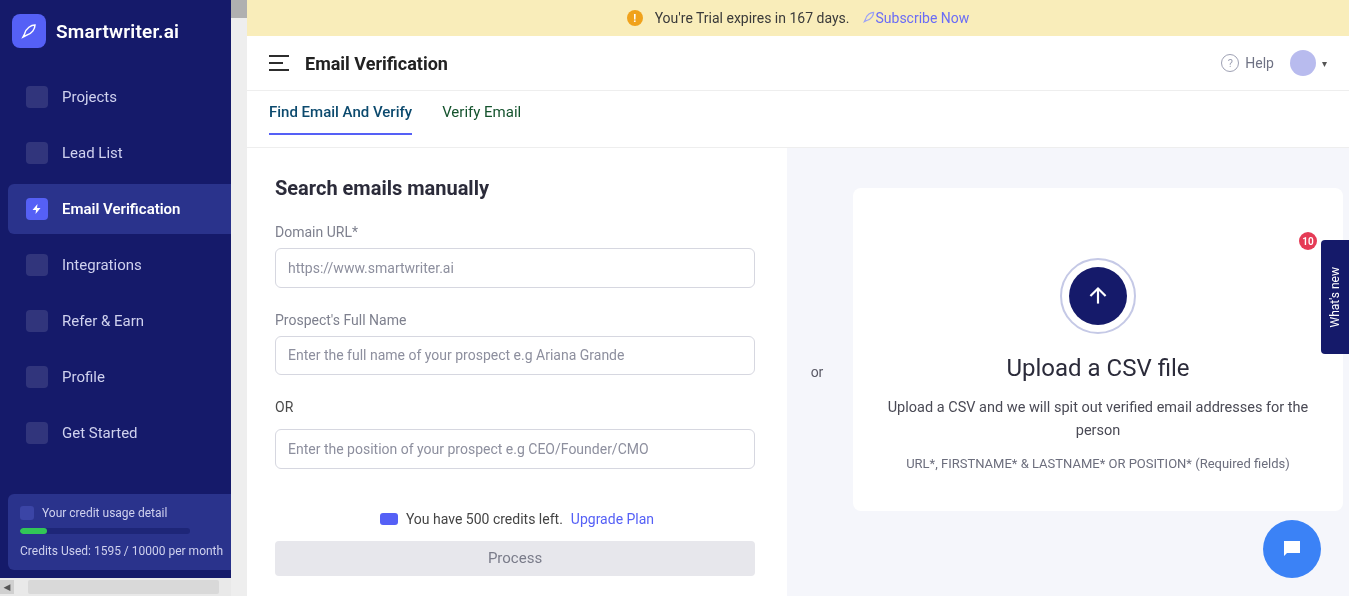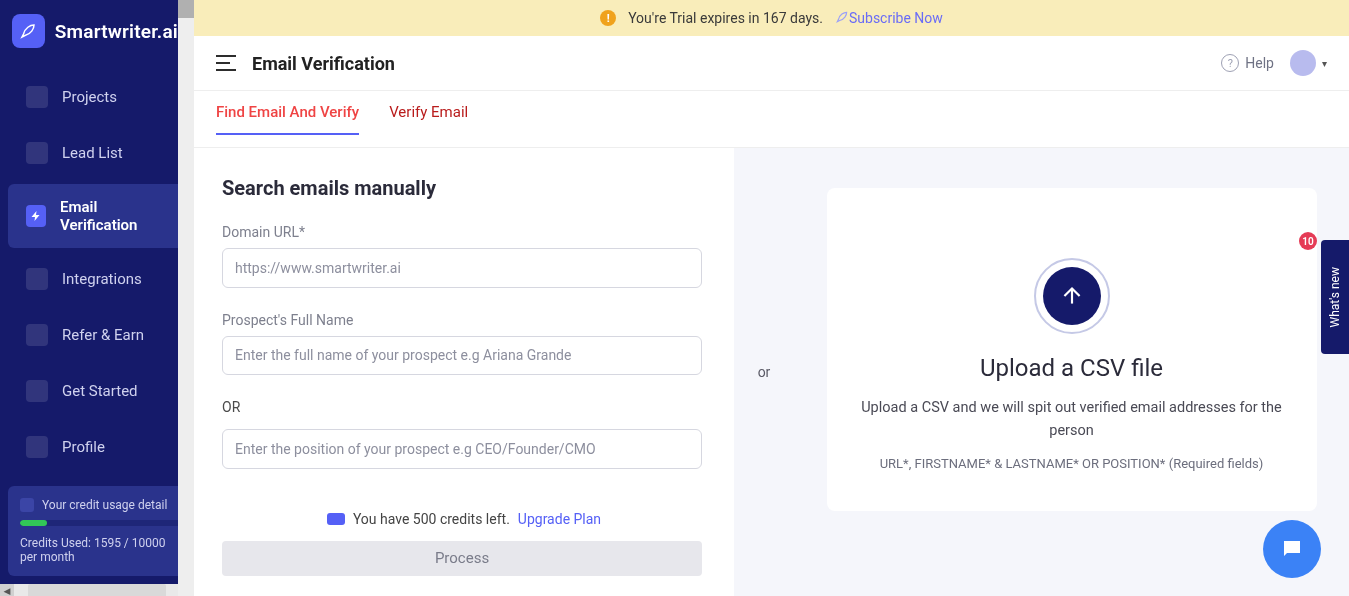--- a/index.html
+++ b/index.html
@@ -1,19 +1,19 @@
 <!DOCTYPE html>
 <html><head>
 <meta charset="utf-8">
 <style>
   * { box-sizing: border-box; margin: 0; padding: 0; font-family: -apple-system, BlinkMacSystemFont, "Segoe UI", Roboto, Arial, sans-serif; }
   body { width: 1349px; height: 596px; overflow: hidden; background: #fff; display: flex; position: relative; }
 
   
-  .sidebar { width: 194px; height: 596px; background: #151a6a; color: #fff; display: flex; flex-direction: column; position: relative; }
+  .sidebar { width: 247px; height: 596px; background: #151a6a; color: #fff; display: flex; flex-direction: column; position: relative; }
   .logo { display: flex; align-items: center; padding: 14px 16px 14px 12px; gap: 10px; }
   .logo-mark { width: 34px; height: 34px; background: #5560f6; border-radius: 8px; display:flex; align-items:center; justify-content:center; }
   .logo-text { font-size: 19px; font-weight: 600; letter-spacing: 0.2px; }
   .nav { flex: 1; padding-top: 4px; }
   .nav-item { display: flex; align-items: center; gap: 14px; padding: 14px 18px; font-size: 15px; color: #cfd1ee; border-radius: 6px; margin: 6px 8px; }
   .nav-item .nicon { width: 22px; height: 22px; border-radius: 4px; background: rgba(255,255,255,0.12); display:flex; align-items:center; justify-content:center; }
   .nav-item.active { background: #2a338c; color: #fff; font-weight: 600; }
   .nav-item.active .nicon { background: #5560f6; }
   .credits-card { margin: 8px; background: #2a338c; border-radius: 6px; padding: 12px; font-size: 12px; color: #cfd1ee; }
   .credits-head { display:flex; align-items:center; gap:8px; margin-bottom:8px; }
@@ -40,22 +40,22 @@
   .hamburger span:nth-child(2){ width:70%; }
   .page-title { font-size:18px; font-weight:700; color:#222; }
   .header-right { display:flex; align-items:center; gap:16px; }
   .help { display:flex; align-items:center; gap:6px; color:#6f7284; font-size:14px; }
   .help-icon { width:18px; height:18px; border:1.5px solid #9ea1b4; border-radius:50%; display:flex; align-items:center; justify-content:center; font-size:11px; color:#9ea1b4; }
   .avatar-wrap { display:flex; align-items:center; gap:6px; }
   .avatar { width:26px; height:26px; border-radius:50%; background:#b8bbee; }
   .caret { font-size:10px; color:#555; }
 
   .tabs { display:flex; gap:30px; padding: 12px 22px; border-bottom:1px solid #eee; }
-  .tab { font-size:15px; color:#b91c1c; padding-bottom:12px; }
-  .tab.active { color:#ef4444; border-bottom:2px solid #5560f6; font-weight:500; }
+  .tab { font-size:15px; color:#14532d; padding-bottom:12px; }
+  .tab.active { color:#0c4a6e; border-bottom:2px solid #5560f6; font-weight:500; }
 
   .content { flex:1; display:flex; background:#f5f6fb; overflow:auto; }
   .form-panel { width:540px; background:#fff; padding: 28px 28px 20px 28px; display:flex; flex-direction:column; }
   .form-title { font-size:20px; font-weight:700; color:#2b2b3a; margin-bottom:24px; }
   .field-label { font-size:14px; color:#7e808e; margin-bottom:8px; }
   .field-input { width:480px; height:40px; border:1px solid #d6d7e0; border-radius:6px; padding:0 12px; font-size:14px; color:#0f172a; margin-bottom:24px; }
   .field-input::placeholder { color:#8d8f9e; }
   .or-text { font-size:14px; color:#4a4a4a; margin-bottom:14px; }
   .credits-line { display:flex; align-items:center; justify-content:center; gap:8px; font-size:14px; color:#444; margin-top:18px; margin-bottom:14px; }
   .credits-line .cicon { width:18px; height:12px; background:#5560f6; border-radius:3px; }
@@ -114,25 +114,25 @@
     <div class="nav-item">
       <div class="nicon"></div>
       <span>Integrations</span>
     </div>
     <div class="nav-item">
       <div class="nicon"></div>
       <span>Refer &amp; Earn</span>
     </div>
     <div class="nav-item">
       <div class="nicon"></div>
+      <span>Profile</span>
+    </div>
+    <div class="nav-item">
+      <div class="nicon"></div>
       <span>Get Started</span>
-    </div>
-    <div class="nav-item">
-      <div class="nicon"></div>
-      <span>Profile</span>
     </div>
   </div>
 
   <div class="credits-card">
     <div class="credits-head">
       <div class="ic"></div>
       <span>Your credit usage detail</span>
     </div>
     <div class="progress">
         <div class="bar"></div>

